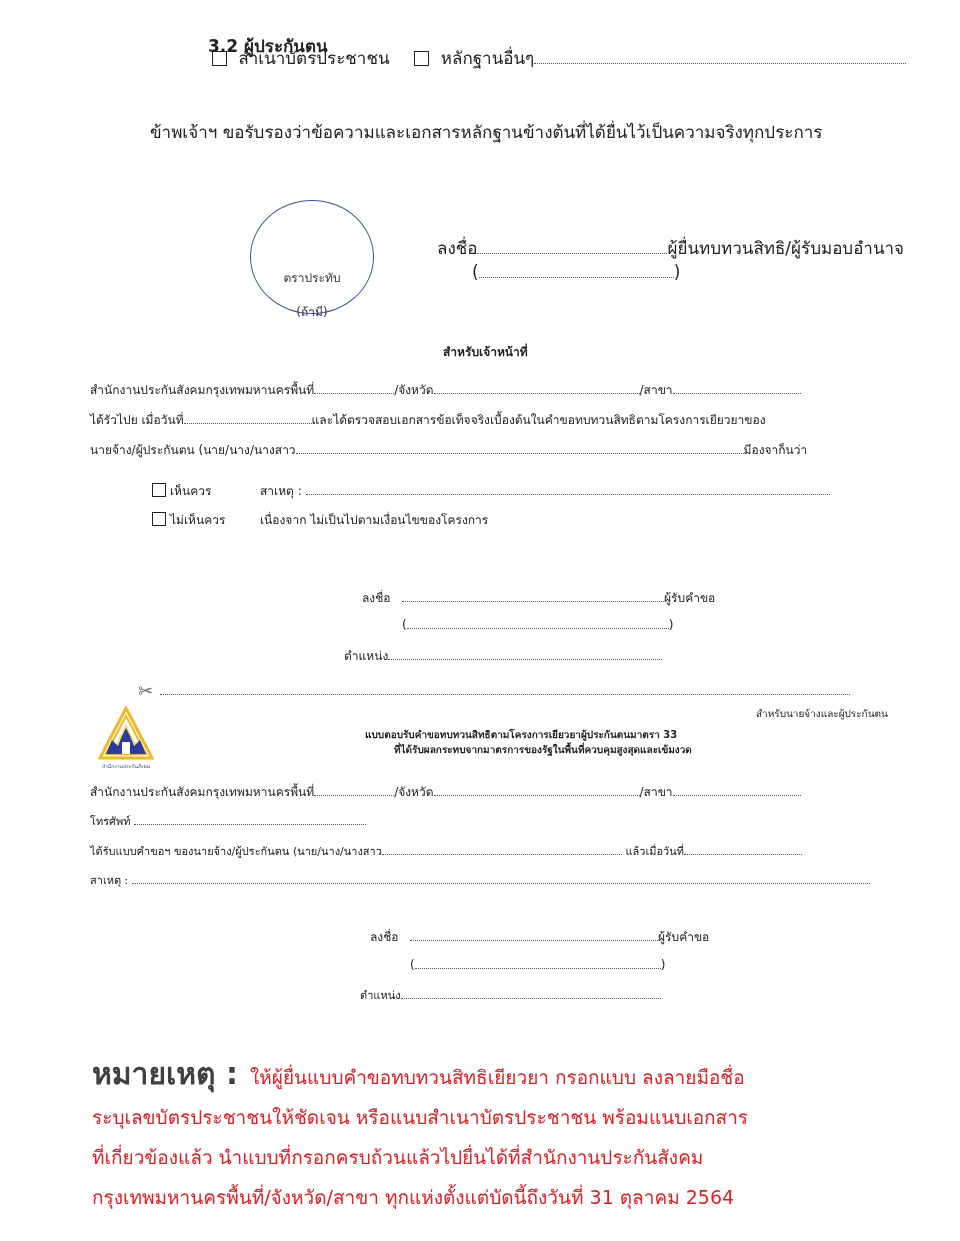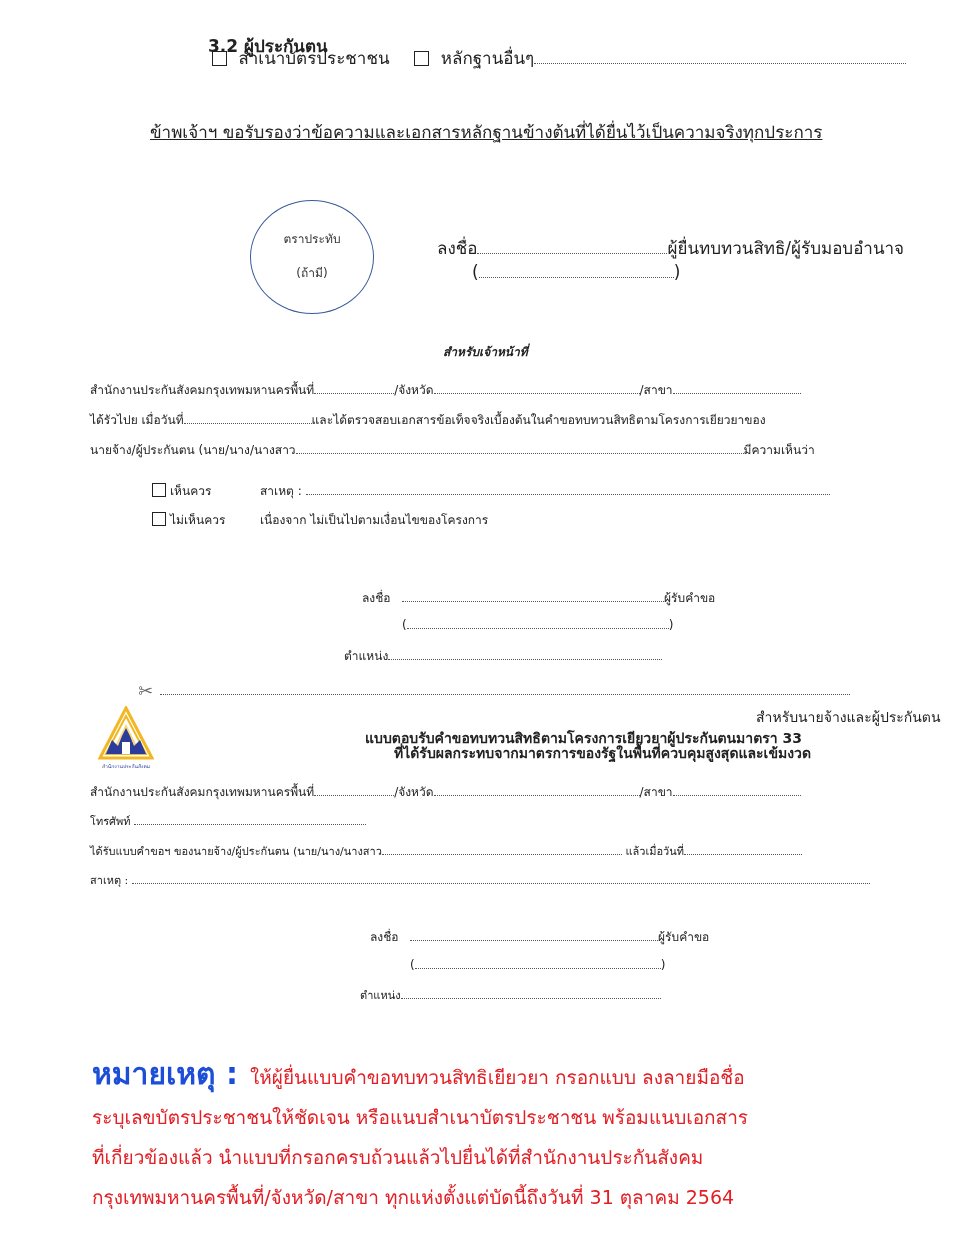--- a/index.html
+++ b/index.html
@@ -2,67 +2,67 @@
 <html><head>
 <meta charset="utf-8">
 <style>
   html, body { margin: 0; padding: 0; background: #ffffff; }
   body { width: 960px; height: 1241px; position: relative; overflow: hidden;
          font-family: "DejaVu Sans", "Liberation Sans", sans-serif; color: #222; }
   .abs { position: absolute; white-space: nowrap; }
   .t13 { font-size: 17px; }
   .t12 { font-size: 12px; }
   .t11 { font-size: 11px; }
-  .t10 { font-size: 14px; }
+  .t10 { font-size: 10px; }
   .bold { font-weight: bold; }
   .dots { display: inline-block; border-bottom: 1px dotted #555; height: 12px; vertical-align: baseline; }
   .cb { display: inline-block; width: 13px; height: 13px; border: 1.5px solid #222; vertical-align: -2px; margin-right: 6px; background: #fff; }
   .cb.sm { width: 12px; height: 12px; border-width: 1.3px; margin-right: 4px; }
   .stamp { position: absolute; left: 250px; top: 200px; width: 122px; height: 112px; border: 1.5px solid #3a5a9a; border-radius: 50%; }
-  .stamp span { position: absolute; left: 0; width: 100%; text-align: center; font-size: 12px; color: #333; }
+  .stamp span { position: absolute; left: 0; width: 100%; text-align: center; font-size: 12px; color: #333; margin-top: 39px; }
   .cutline { position: absolute; left: 160px; top: 694px; width: 690px; border-bottom: 1px dotted #555; }
   .note { position: absolute; left: 92px; color: #e31e24; font-size: 19px; white-space: nowrap; }
-  .note-title { font-size: 30px; font-weight: bold; color: #1d4ed8; }
+  .note-title { font-size: 30px; font-weight: bold; color: #404040; }
 </style>
 </head>
 <body>
 
 <div class="abs t13 bold" style="left:208px;top:32px;">3.2 ผู้ประกันตน</div>
 <div class="abs t13" style="left:212px;top:44px;">
   <span class="cb"></span>
   <span>สำเนาบัตรประชาชน</span>
   <span style="display:inline-block;width:14px"></span>
   <span class="cb"></span>
   <span>หลักฐานอื่นๆ</span><span class="dots" style="width:372px"></span>
 </div>
 
-<div class="abs t13" style="left:150px;top:118px;text-decoration:underline;">ข้าพเจ้าฯ ขอรับรองว่าข้อความและเอกสารหลักฐานข้างต้นที่ได้ยื่นไว้เป็นความจริงทุกประการ</div>
+<div class="abs t13" style="left:150px;top:118px;">ข้าพเจ้าฯ ขอรับรองว่าข้อความและเอกสารหลักฐานข้างต้นที่ได้ยื่นไว้เป็นความจริงทุกประการ</div>
 
 <div class="stamp">
   <span style="top:28px">ตราประทับ</span>
   <span style="top:62px">(ถ้ามี)</span>
 </div>
 
 <div class="abs t13" style="left:437px;top:234px;">
   <span>ลงชื่อ</span><span class="dots" style="width:190px"></span><span>ผู้ยื่นทบทวนสิทธิ/ผู้รับมอบอำนาจ</span>
 </div>
 <div class="abs t13" style="left:472px;top:262px;">
   <span>(</span><span class="dots" style="width:195px"></span><span>)</span>
 </div>
 
-<div class="abs t12 bold" style="left:443px;top:342px;font-style:italic;">สำหรับเจ้าหน้าที่</div>
+<div class="abs t12 bold" style="left:443px;top:342px;">สำหรับเจ้าหน้าที่</div>
 
 <div class="abs t12" style="left:90px;top:380px;">
   <span>สำนักงานประกันสังคมกรุงเทพมหานครพื้นที่</span><span class="dots" style="width:80px"></span><span>/จังหวัด</span><span class="dots" style="width:206px"></span><span>/สาขา</span><span class="dots" style="width:128px"></span>
 </div>
 <div class="abs t12" style="left:90px;top:410px;">
   <span>ได้รัวไปย เมื่อวันที่</span><span class="dots" style="width:128px"></span><span>และได้ตรวจสอบเอกสารข้อเท็จจริงเบื้องต้นในคำขอทบทวนสิทธิตามโครงการเยียวยาของ</span>
 </div>
 <div class="abs t12" style="left:90px;top:440px;">
-  <span>นายจ้าง/ผู้ประกันตน (นาย/นาง/นางสาว</span><span class="dots" style="width:448px"></span><span>มีความเห็นว่า</span>
+  <span>นายจ้าง/ผู้ประกันตน (นาย/นาง/นางสาว</span><span class="dots" style="width:448px"></span><span>มีองจาก็นว่า</span>
 </div>
 
 <div class="abs t12" style="left:152px;top:481px;">
   <span class="cb sm"></span><span style="display:inline-block;width:90px">เห็นควร</span><span>สาเหตุ :</span> <span class="dots" style="width:524px"></span>
 </div>
 <div class="abs t12" style="left:152px;top:510px;">
   <span class="cb sm"></span><span style="display:inline-block;width:90px">ไม่เห็นควร</span><span>เนื่องจาก ไม่เป็นไปตามเงื่อนไขของโครงการ</span>
 </div>
 
 <div class="abs t12" style="left:362px;top:588px;">

